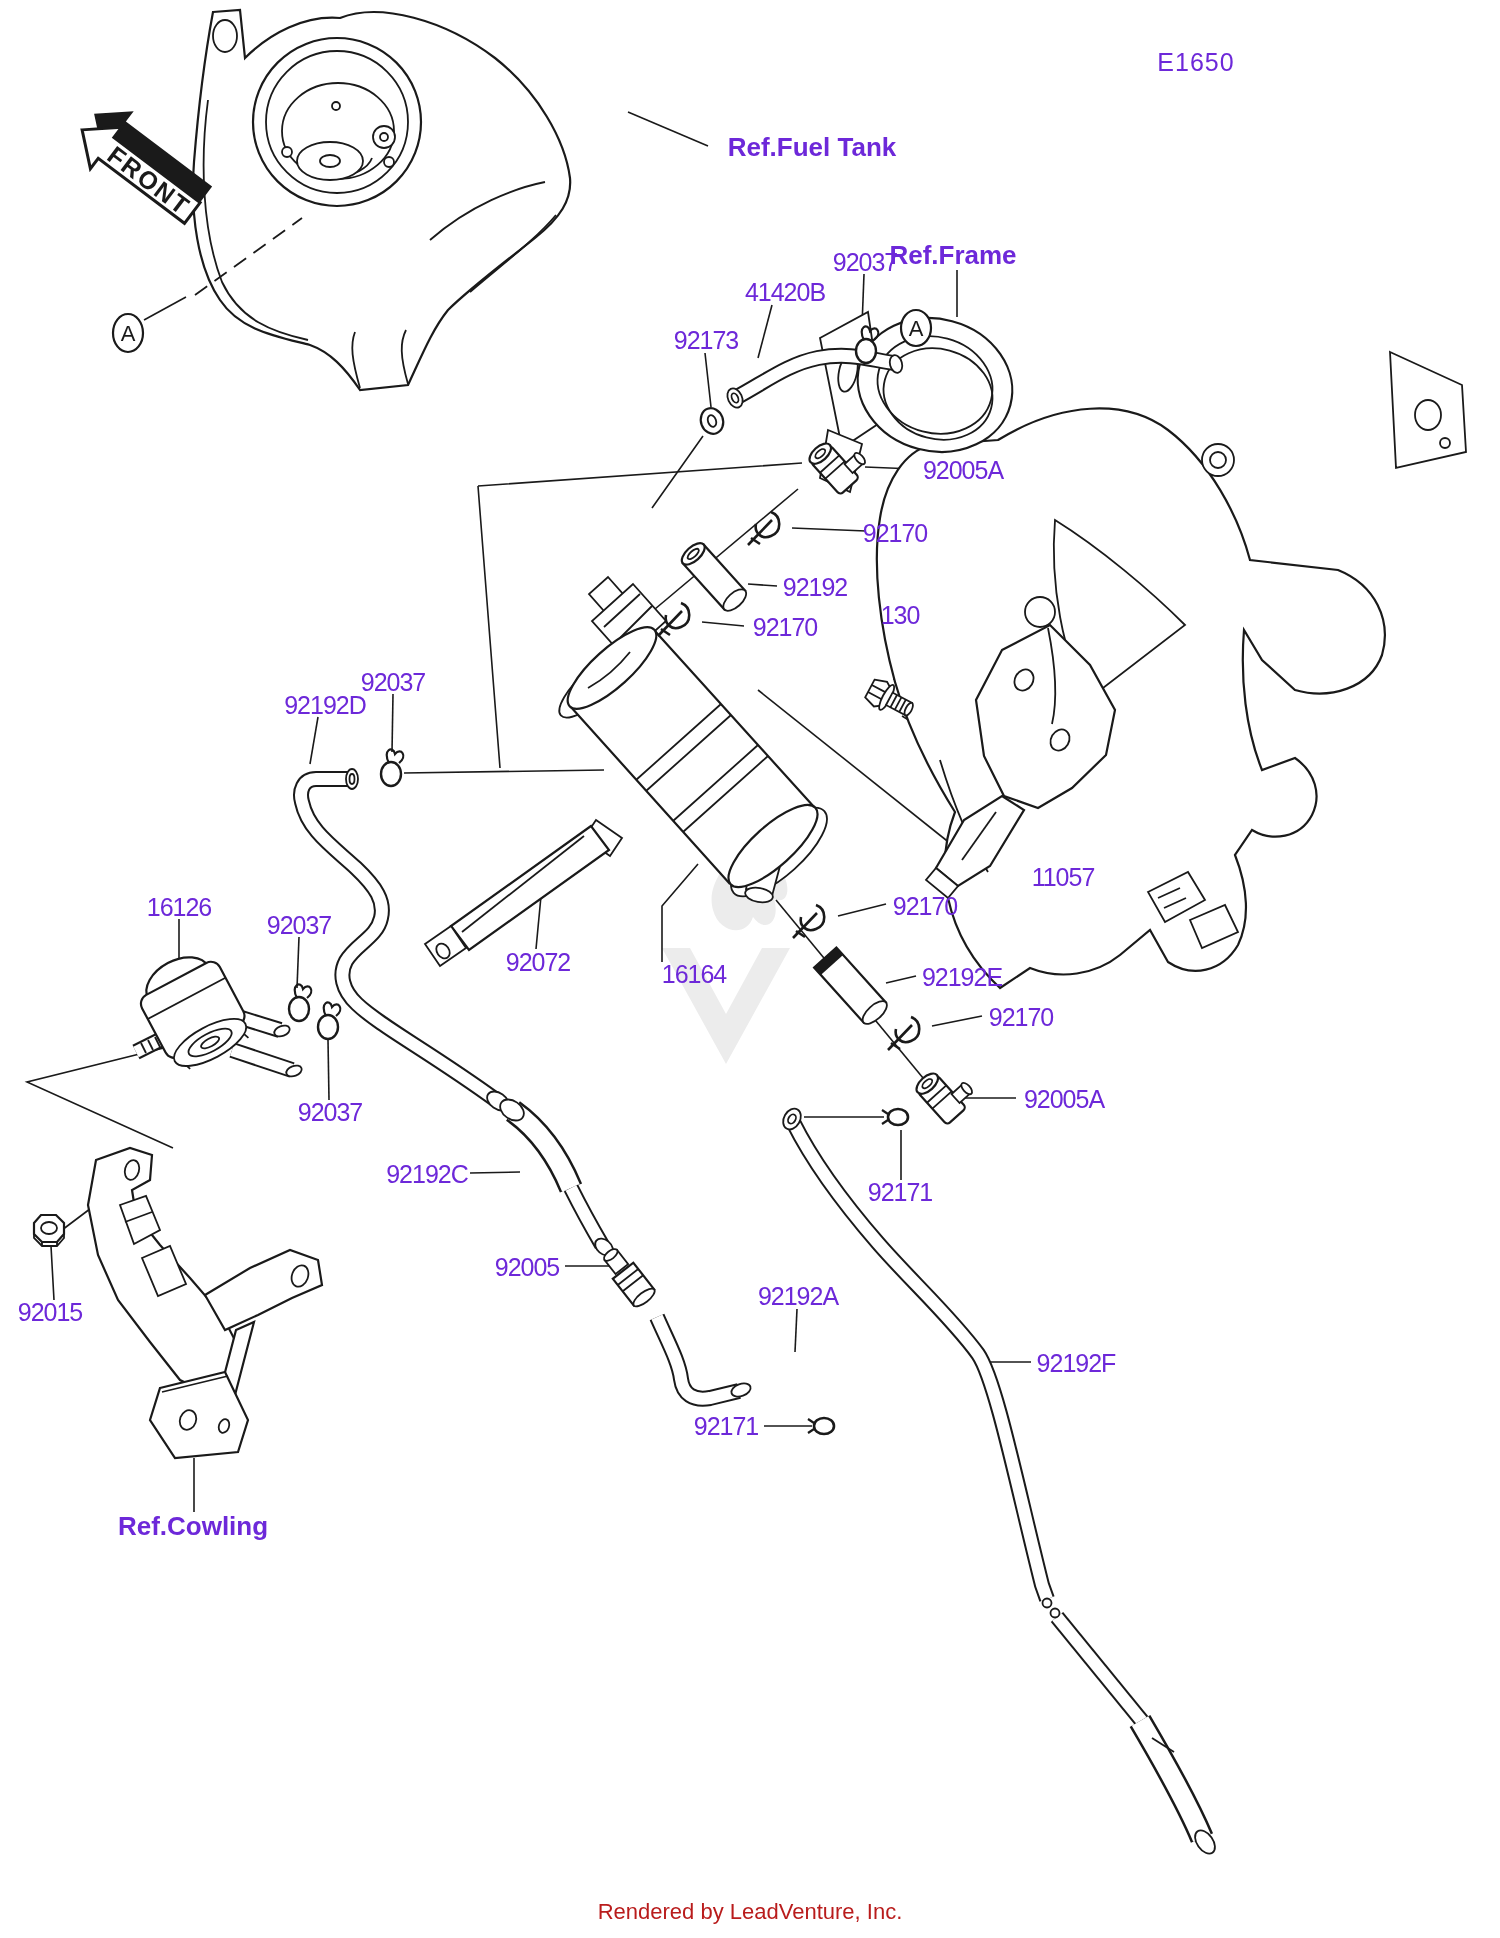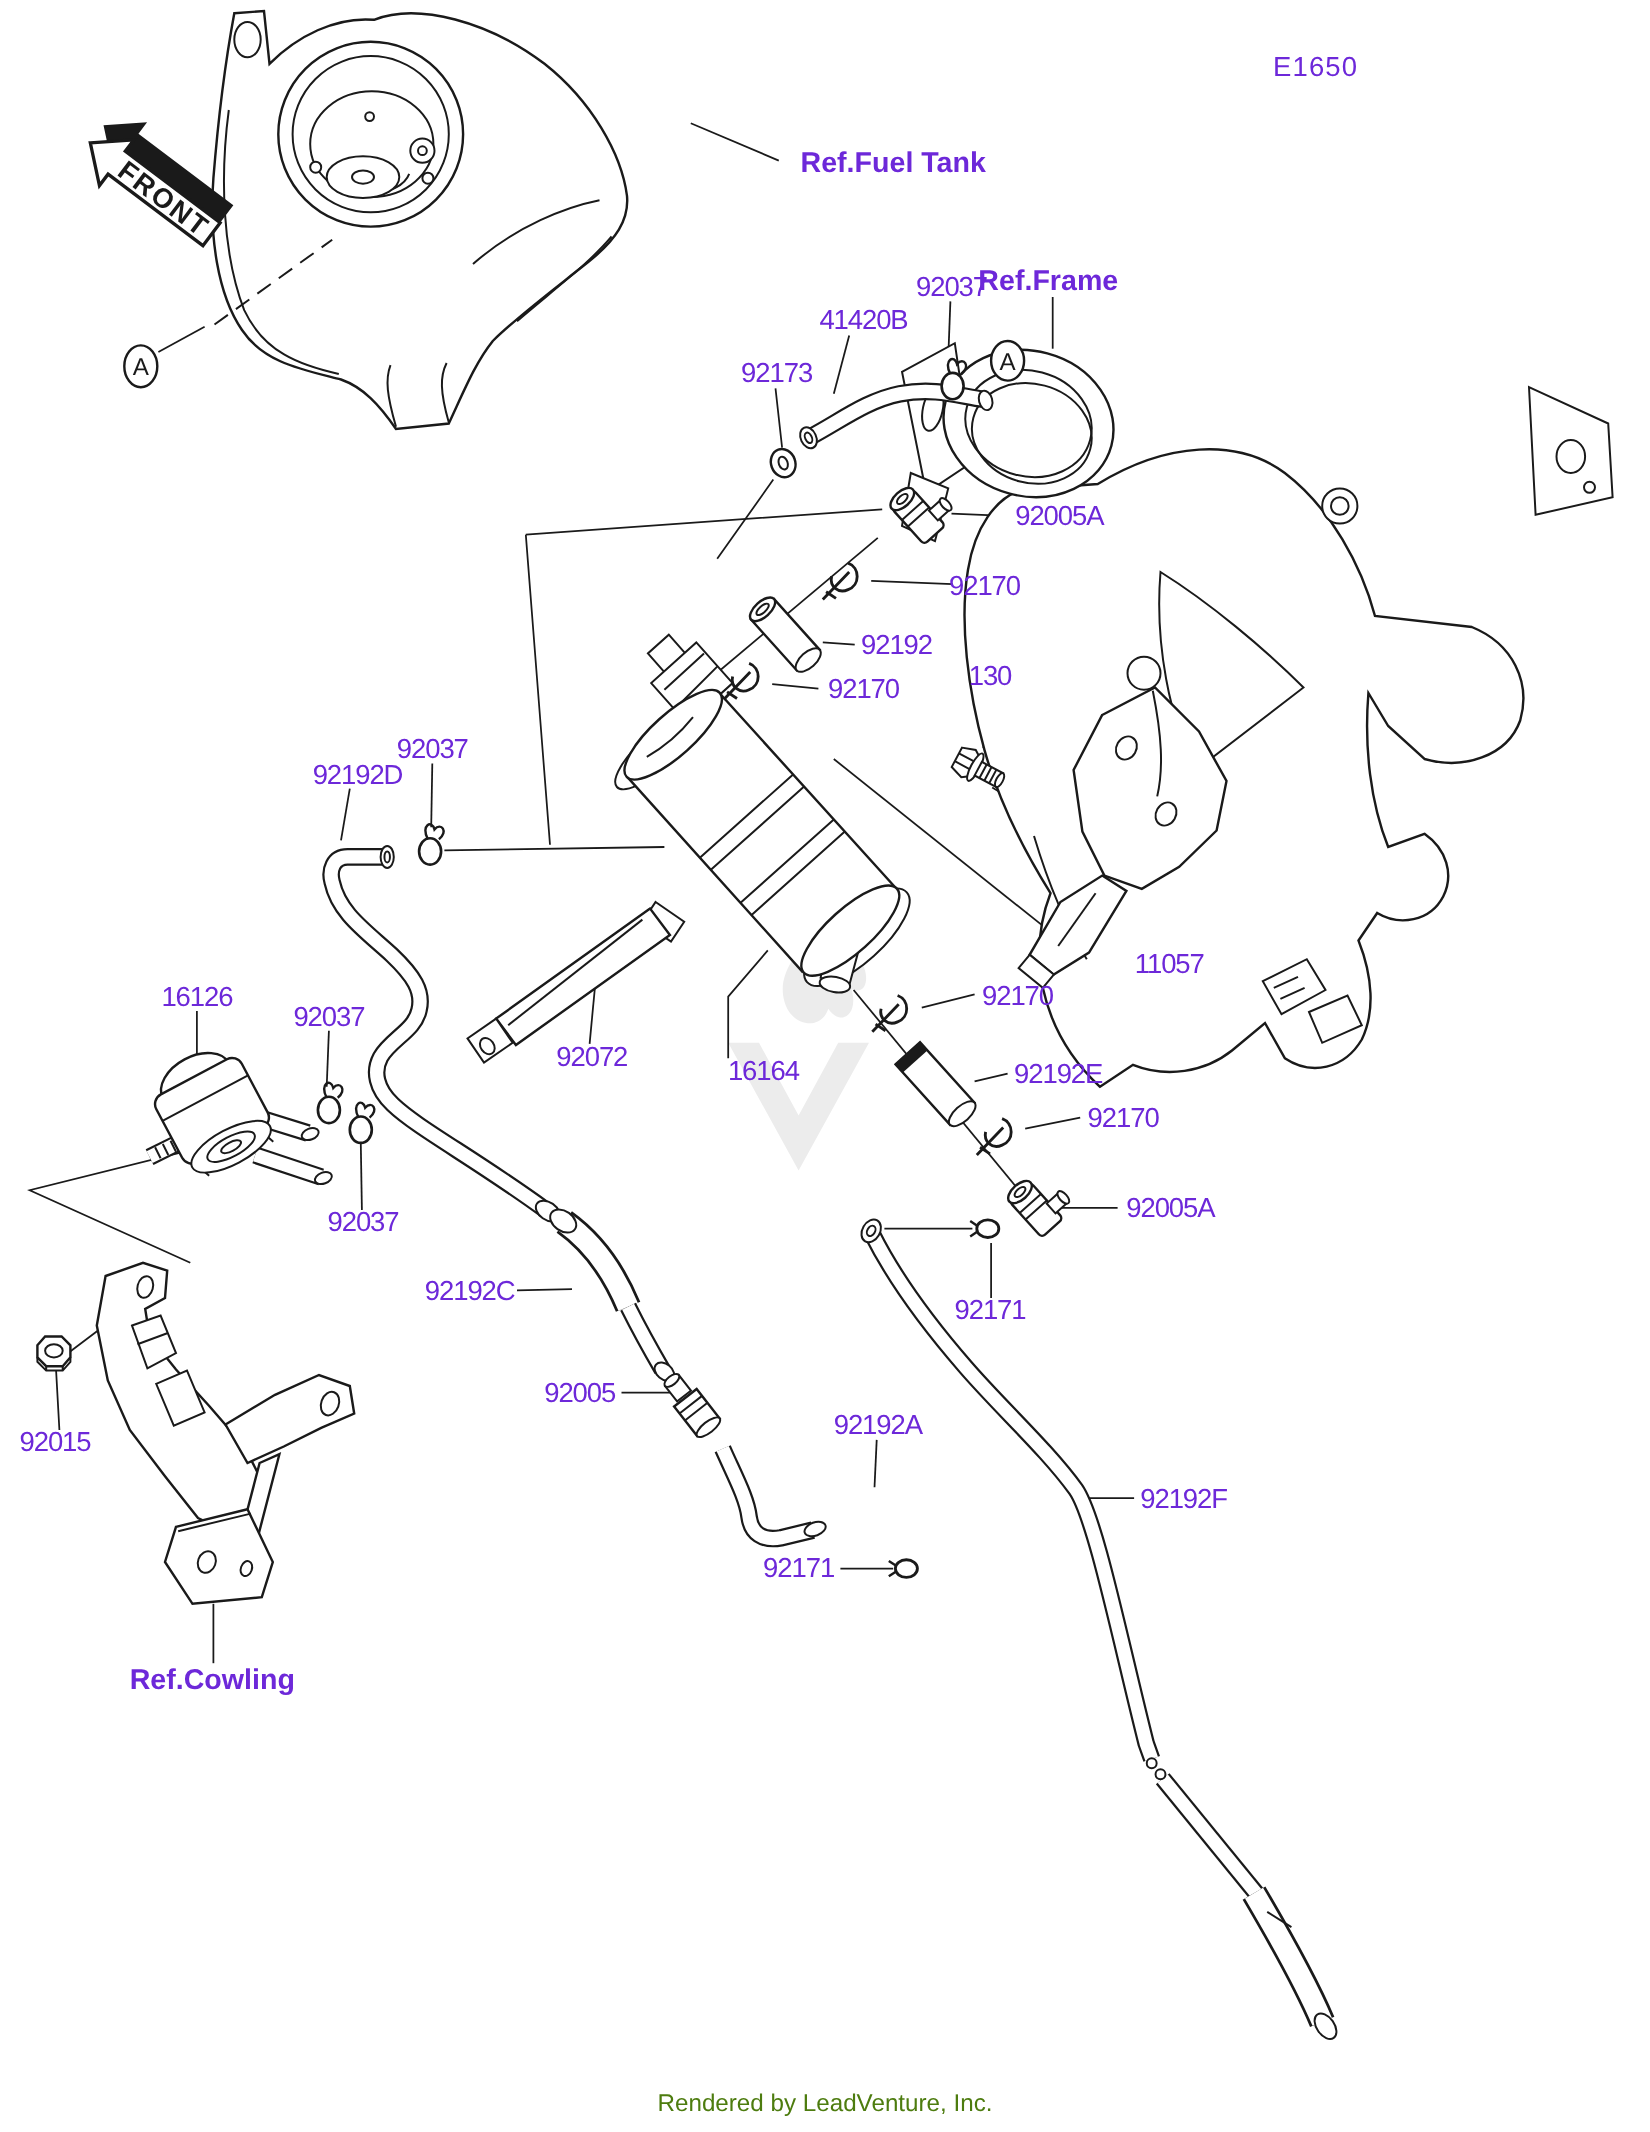--- a/index.html
+++ b/index.html
@@ -6,21 +6,21 @@
   #stage{position:relative;width:1500px;height:1938px;background:#fff;overflow:hidden;
          font-family:"Liberation Sans",sans-serif;}
   #drawing{position:absolute;left:0;top:0;}
   .lbl{position:absolute;transform:translate(-50%,-50%);font-size:25px;letter-spacing:-1px;
        color:#6d28d9;white-space:nowrap;line-height:1;}
   .ref{font-size:26px;letter-spacing:0;font-weight:bold;}
   .code{font-size:25px;letter-spacing:1px;}
   .wm-text{position:absolute;left:750px;top:1090px;transform:translate(-50%,-50%);
        font-size:48px;font-weight:bold;letter-spacing:26px;color:#ececec;white-space:nowrap;}
   .footer{position:absolute;left:750px;top:1912px;transform:translate(-50%,-50%);
-       font-size:22px;color:#4d7c0f;white-space:nowrap;}
+       font-size:22px;color:#b91c1c;white-space:nowrap;}
   svg .ln{fill:none;stroke:#1a1a1a;stroke-width:1.6;}
   svg .pt{fill:#fff;stroke:#1a1a1a;stroke-width:2.2;}
   svg .pt1{fill:#fff;stroke:#1a1a1a;stroke-width:1.8;}
   svg .nf{fill:none;stroke:#1a1a1a;stroke-width:2.2;}
   svg .nf1{fill:none;stroke:#1a1a1a;stroke-width:1.8;}
   svg .hoseO{fill:none;stroke:#1a1a1a;stroke-width:16;}
   svg .hoseI{fill:none;stroke:#fff;stroke-width:12;}
   svg .sleeveO{fill:none;stroke:#1a1a1a;stroke-width:24;}
   svg .sleeveI{fill:none;stroke:#fff;stroke-width:19;}
   svg text{font-family:"Liberation Sans",sans-serif;}

